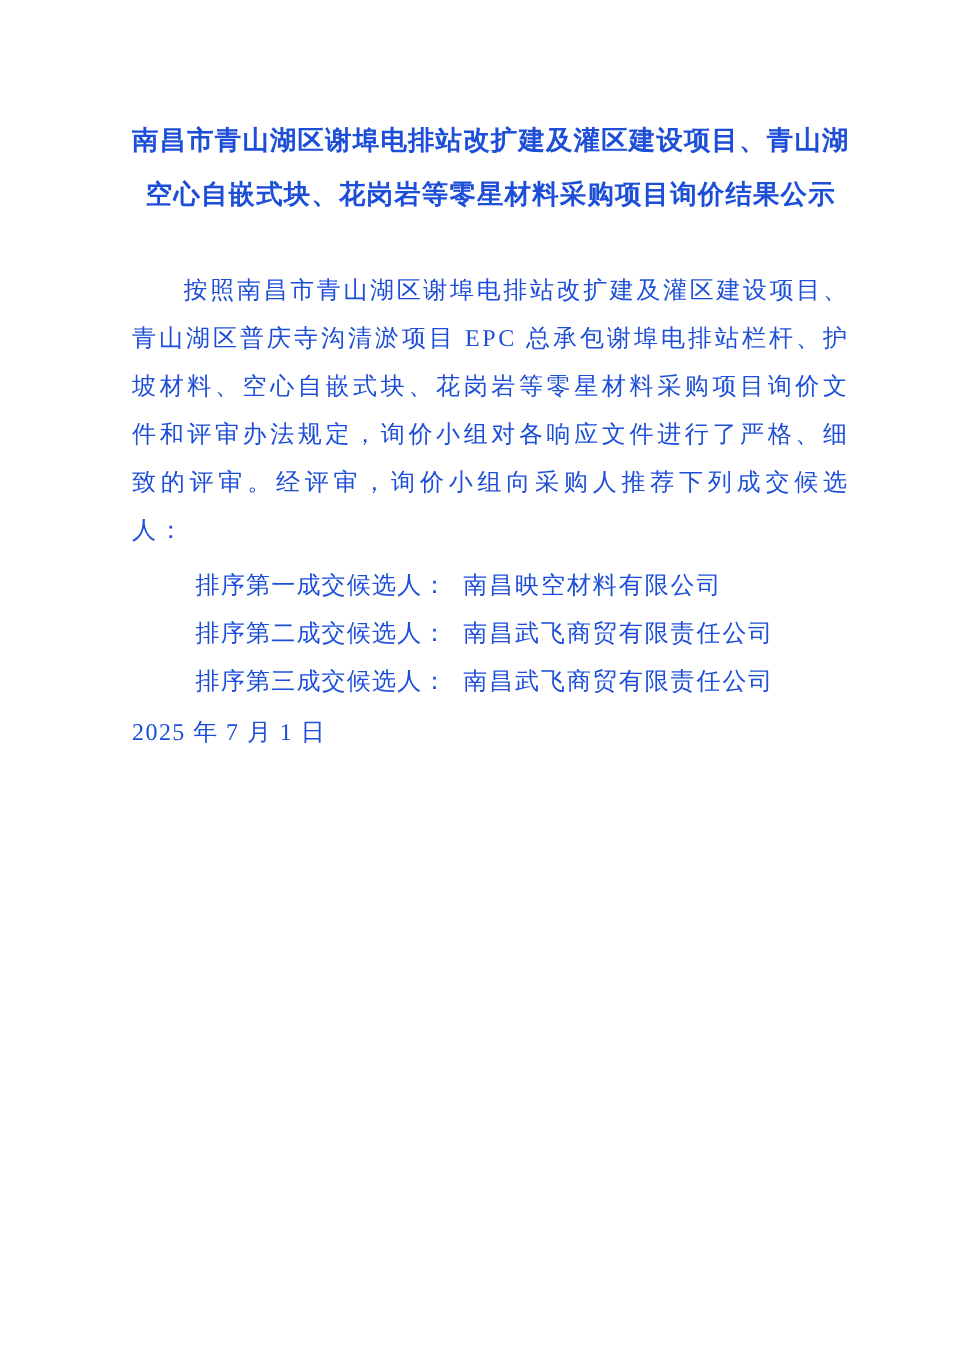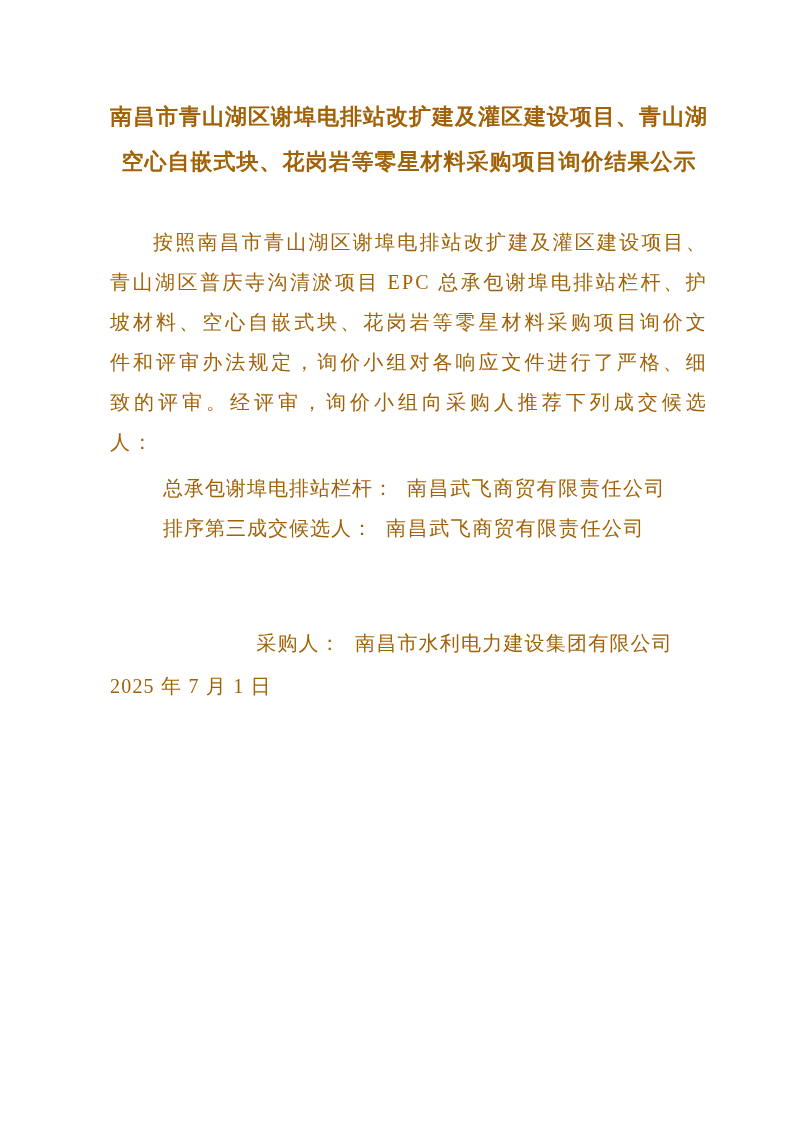--- a/index.html
+++ b/index.html
@@ -6,21 +6,21 @@
     margin: 0;
     padding: 0;
     background: #ffffff;
   }
   .page {
     position: relative;
     width: 800px;
     height: 1131px;
     margin: 0 auto;
     background: #ffffff;
-    color: #a16207;
+    color: #1d4ed8;
     font-family: "Liberation Serif", "DejaVu Serif", serif;
     box-sizing: border-box;
     padding: 94px 92px 0 110px;
     overflow: hidden;
   }
   .title {
     margin: 0;
     font-size: 22px;
     font-weight: bold;
     line-height: 45px;
@@ -87,27 +87,27 @@
 
   <h1 class="title">
     <div class="title-line">南昌市青山湖区谢埠电排站改扩建及灌区建设项目、青山湖</div>
     <div class="title-line">空心自嵌式块、花岗岩等零星材料采购项目询价结果公示</div>
   </h1>
 
   <p class="body-para">按照南昌市青山湖区谢埠电排站改扩建及灌区建设项目、青山湖区普庆寺沟清淤项目 EPC 总承包谢埠电排站栏杆、护坡材料、空心自嵌式块、花岗岩等零星材料采购项目询价文件和评审办法规定，询价小组对各响应文件进行了严格、细致的评审。经评审，询价小组向采购人推荐下列成交候选人：</p>
 
   <div class="candidates">
     <div class="cand-row">
-      <span>总承包谢埠电排站栏杆：</span><span class="cand-name">南昌武飞商贸有限责任公司</span>
+      <span>排序第一成交候选人：</span><span class="cand-name">南昌映空材料有限公司</span>
+    </div>
+    <div class="cand-row">
+      <span>排序第二成交候选人：</span><span class="cand-name">南昌武飞商贸有限责任公司</span>
     </div>
     <div class="cand-row">
       <span>排序第三成交候选人：</span><span class="cand-name">南昌武飞商贸有限责任公司</span>
     </div>
   </div>
 
 
-  <div class="purchaser">
-    <span>采购人：</span><span class="purchaser-name">南昌市水利电力建设集团有限公司</span>
-  </div>
 
   <div class="doc-date">2025 年 7 月 1 日</div>
 
 </div>
 
 </body></html>

